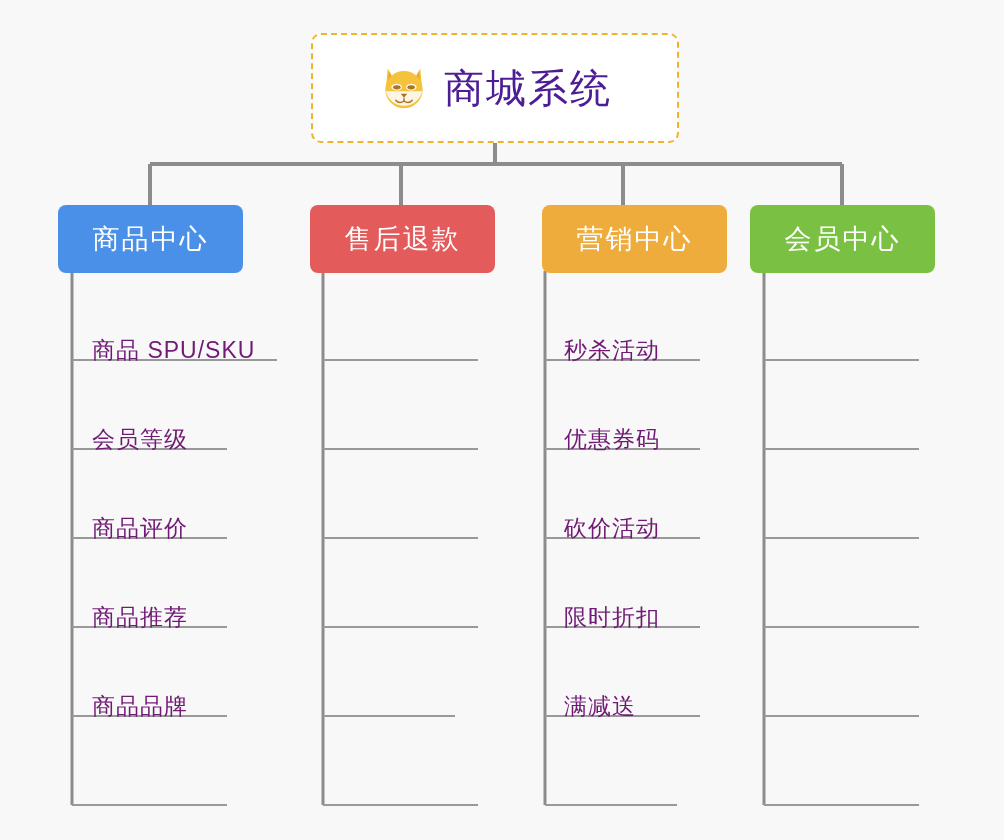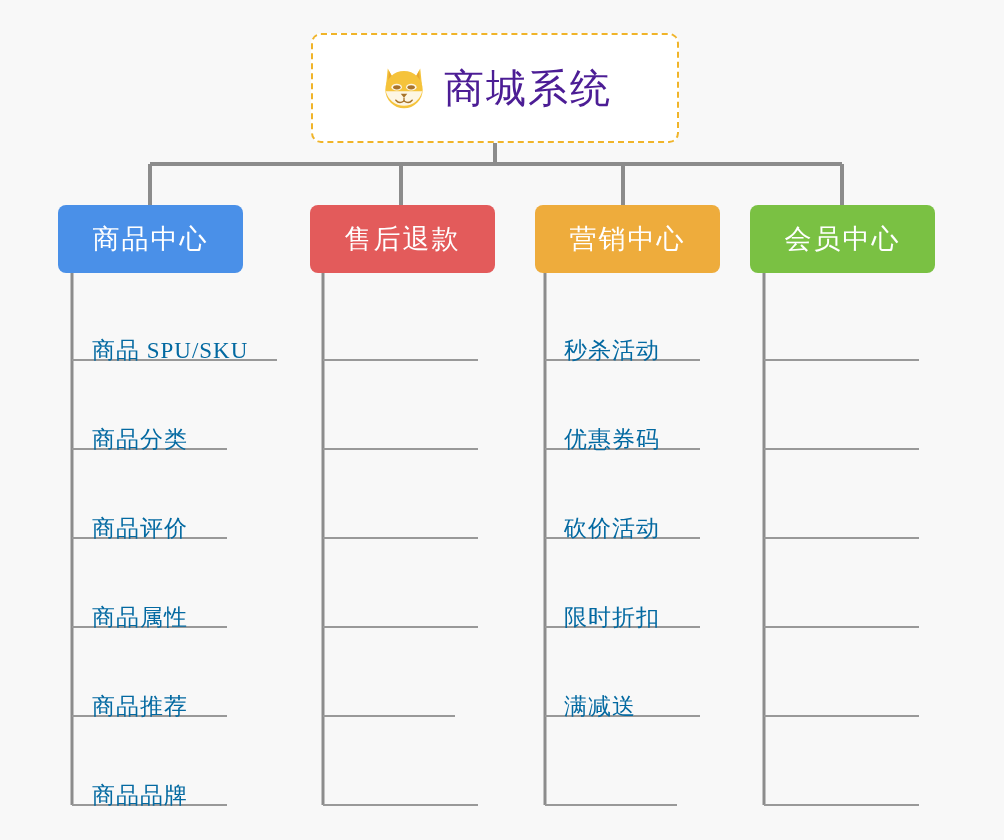--- a/index.html
+++ b/index.html
@@ -77,36 +77,35 @@
   }
   .leaf {
     position: relative;
     height: 89px;
     display: flex;
     align-items: flex-end;
     padding-left: 34px;
   }
   .leaf-label {
     font-size: 23px;
-    color: #0369a1;
+    color: #701a75;
     line-height: 1;
     white-space: nowrap;
     letter-spacing: 1px;
-    font-family: Liberation Serif, serif;
   }
 
   
   #col-0 { left: 58px;  width: 250px; }
   #col-1 { left: 310px; width: 210px; }
   #col-2 { left: 530px; width: 210px; }
   #col-3 { left: 750px; width: 210px; }
 
   #col-0 .cat-box { width: 185px; margin-left: 0px; background: #4a90e8; }
   #col-1 .cat-box { width: 185px; margin-left: 0px; background: #e35b5b; }
-  #col-2 .cat-box { width: 185px; margin-left: 5px; background: #eeac3c; }
+  #col-2 .cat-box { width: 185px; margin-left: 12px; background: #eeac3c; }
   #col-3 .cat-box { width: 185px; margin-left: 0px; background: #7ac143; }
 </style>
 </head>
 <body>
 
 <div id="stage">
 
   <svg id="connectors" width="1004" height="840" viewBox="0 0 1004 840">
       <line x1="495" y1="143" x2="495" y2="164" stroke="#8c8c8c" stroke-width="4"></line>
       <line x1="150" y1="164" x2="842" y2="164" stroke="#8c8c8c" stroke-width="4"></line>
@@ -169,27 +168,24 @@
   <div id="columns-host">
       <div class="column" id="col-0">
         <div class="cat-box" style="background: rgb(74, 144, 232);">
           <span>商品中心</span>
         </div>
         <div class="leaf-list">
           <div class="leaf">
             <span class="leaf-label">商品 SPU/SKU</span>
           </div>
           <div class="leaf">
-            <span class="leaf-label">商品分类</span>
+            <span class="leaf-label">会员等级</span>
           </div>
           <div class="leaf">
             <span class="leaf-label">商品评价</span>
-          </div>
-          <div class="leaf">
-            <span class="leaf-label">商品属性</span>
           </div>
           <div class="leaf">
             <span class="leaf-label">商品推荐</span>
           </div>
           <div class="leaf">
             <span class="leaf-label">商品品牌</span>
           </div>
         </div>
       </div>
       <div class="column" id="col-1">

